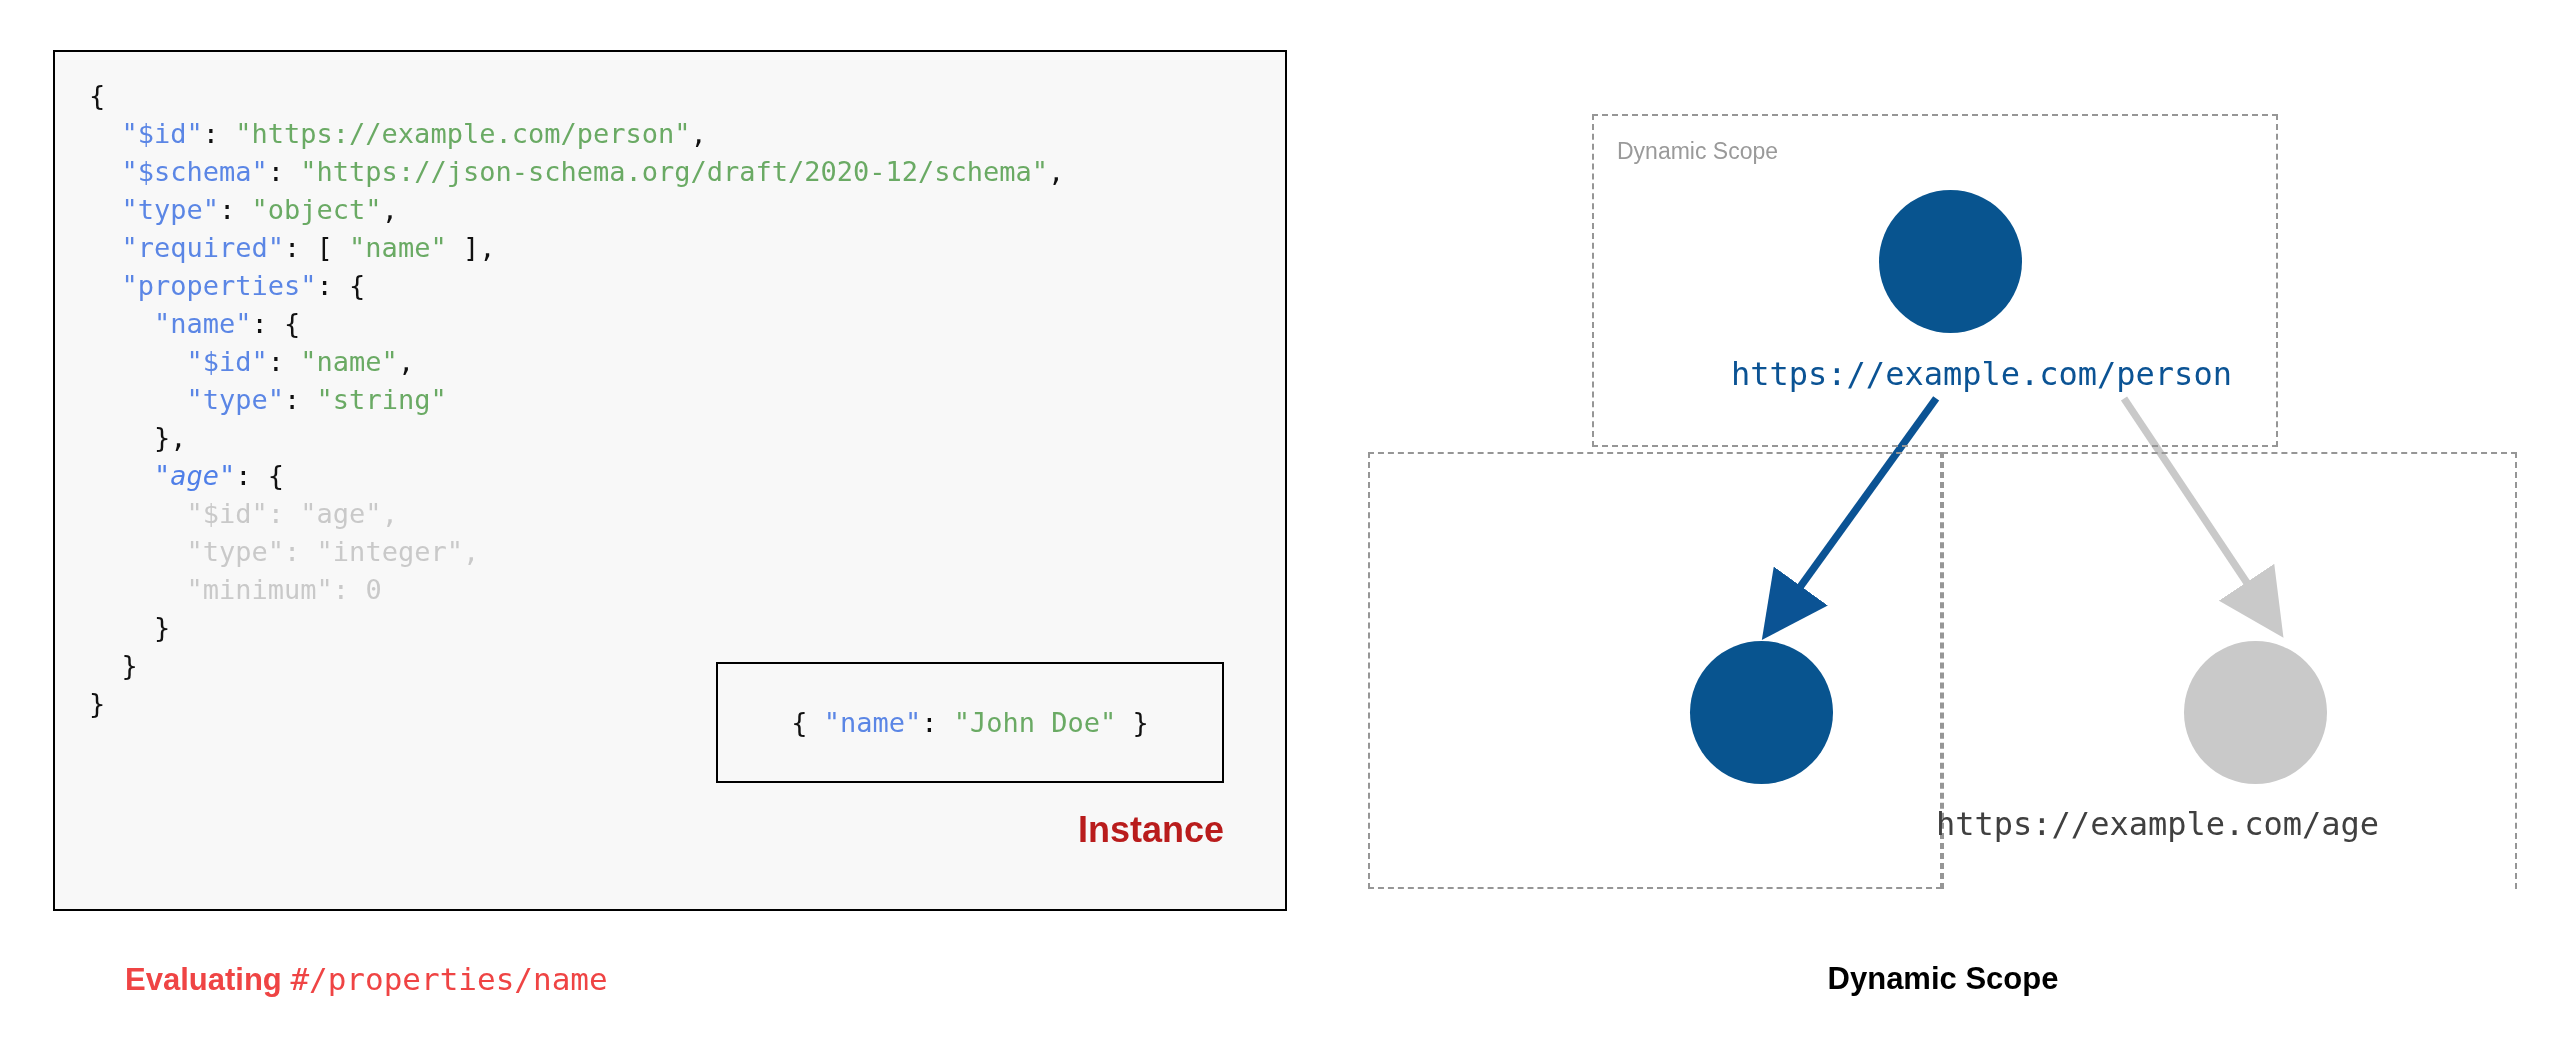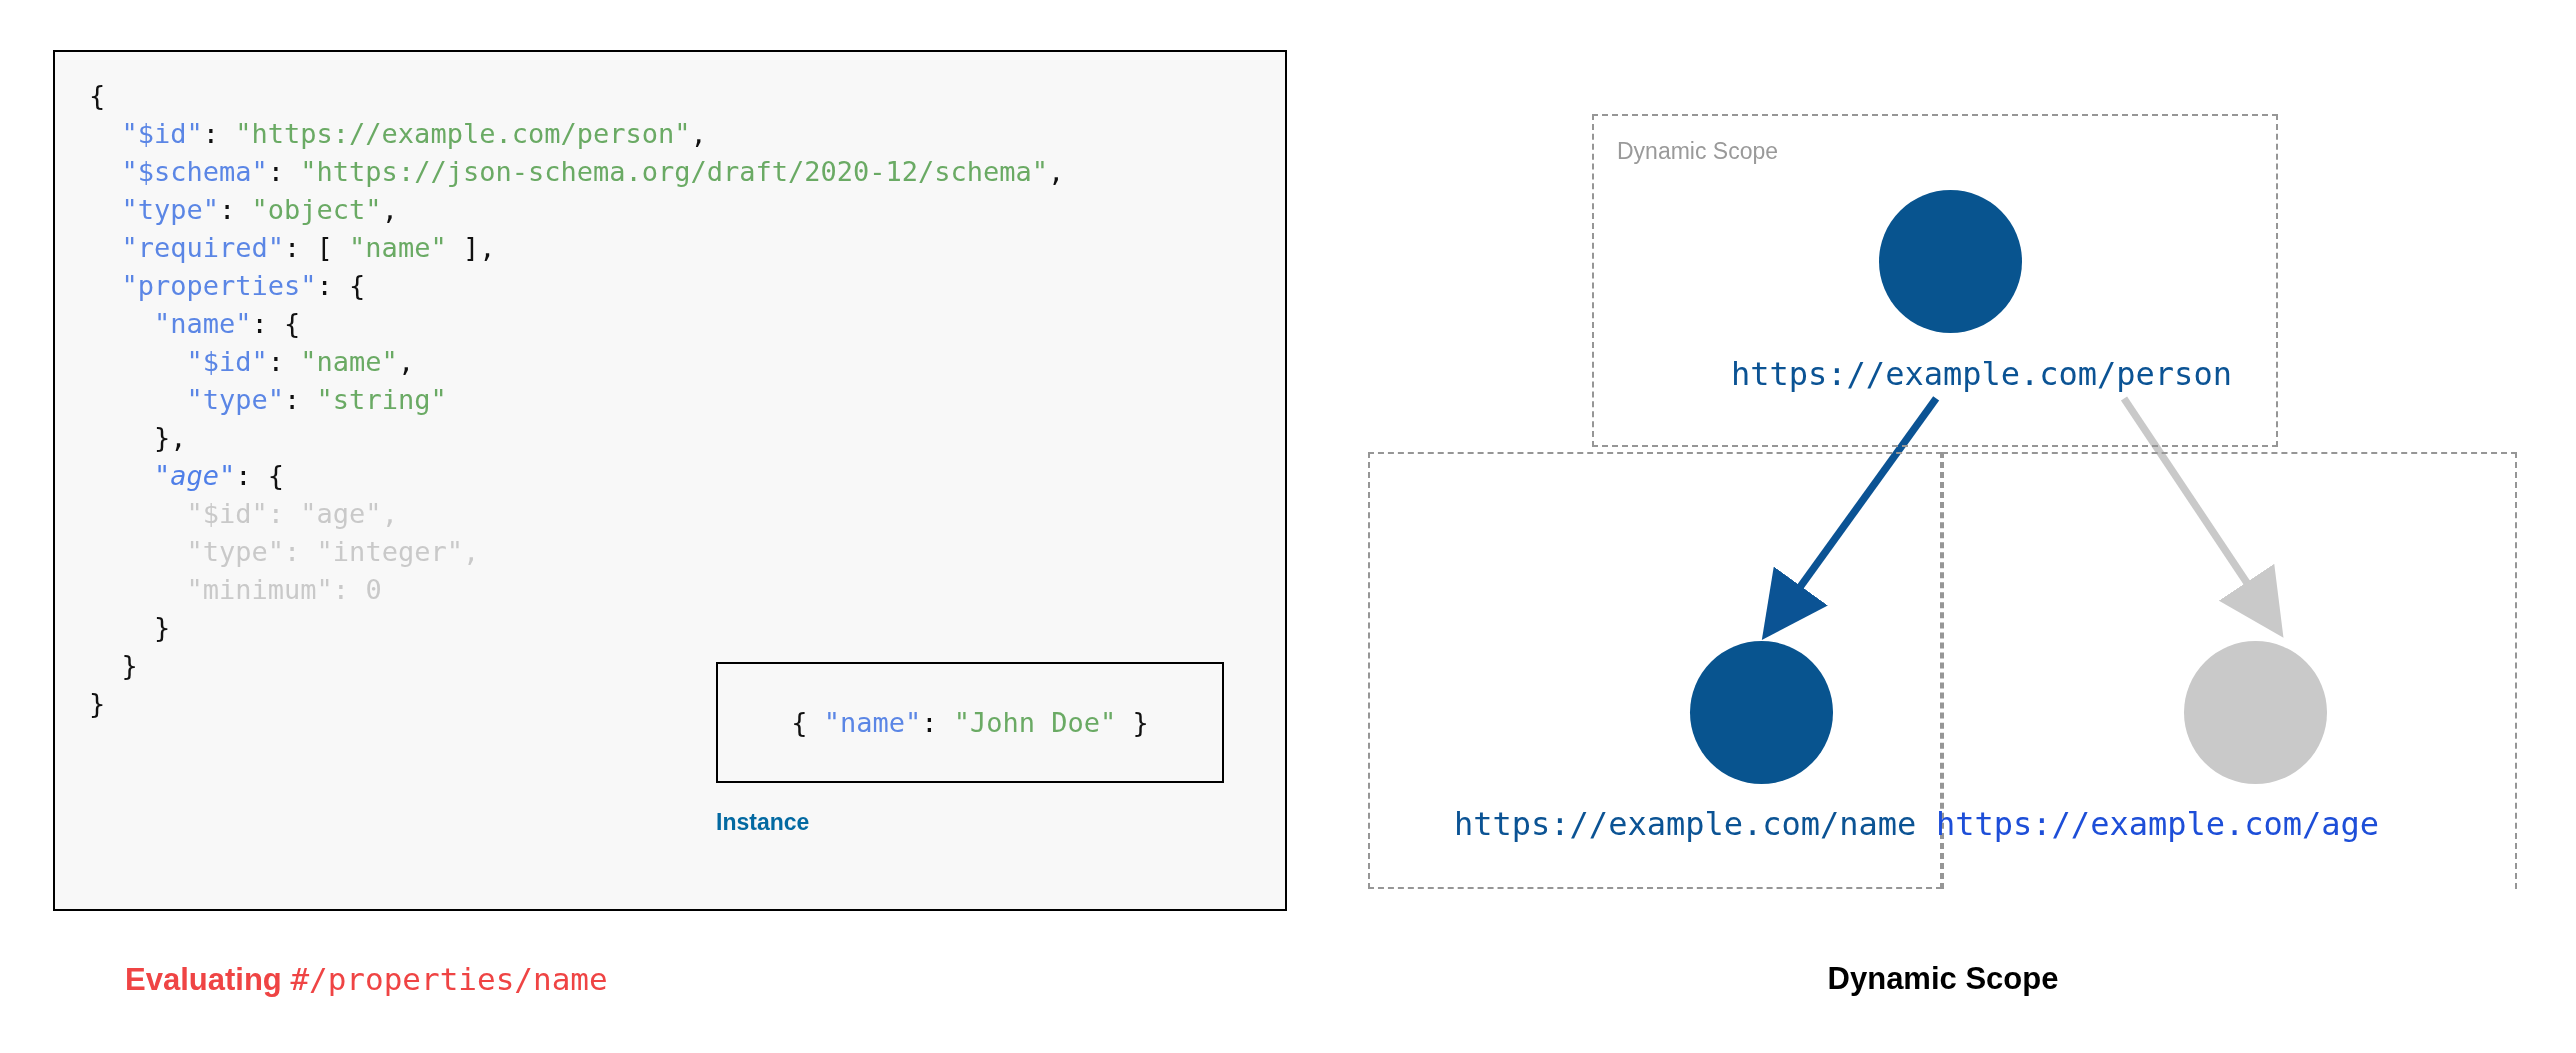--- a/index.html
+++ b/index.html
@@ -26,21 +26,21 @@
   .key-italic{color:#4f7fe8;font-style:italic;}
 
   
   #instance-box{position:absolute;left:716px;top:662px;width:508px;height:121px;
                 background:#f8f8f8;border:2.8px solid #000000;box-sizing:border-box;}
   #instance-code{position:absolute;left:0;top:0;width:100%;height:100%;
                  display:flex;align-items:center;justify-content:center;
                  font-family:"DejaVu Sans Mono","Liberation Mono",monospace;
                  font-size:27px;white-space:pre;color:#111;}
   #instance-label{position:absolute;left:716px;top:809px;width:508px;
-                  text-align:left;font-size:23px;font-weight:bold;color:#0369a1;}
+                  text-align:right;font-size:36px;font-weight:bold;color:#b91c1c;}
 
   #left-caption{position:absolute;left:125px;top:961px;
                 font-size:31px;color:#ef4444;white-space:nowrap;}
   #left-caption .bold{font-weight:bold;font-family:"Liberation Sans",sans-serif;}
   #left-caption .mono{font-family:"DejaVu Sans Mono","Liberation Mono",monospace;
                       font-weight:normal;font-size:31px;}
 
   
   #right-panel{position:absolute;left:1310px;top:0;width:1266px;height:871px;}
   #right-svg{position:absolute;left:0;top:0;}
@@ -106,18 +106,17 @@
   <div id="scope-top-label">Dynamic Scope</div>
 
   <div id="scope-left"></div>
   <div id="scope-right"></div>
 
   <div class="node-circle" id="circle-person" style="background: rgb(8, 84, 143);"></div>
   <div class="node-circle" id="circle-name" style="background: rgb(8, 84, 143);"></div>
   <div class="node-circle" id="circle-age" style="background: rgb(201, 201, 201);"></div>
 
   <div class="node-label" id="label-person" style="color: rgb(11, 83, 148);">https://example.com/person</div>
-  <div class="node-label" id="label-name" style="color: rgb(11, 83, 148);">https://example.com/name</div>
-  <div class="node-label" id="label-age" style="color: #1d4ed8;">https://example.com/age</div>
+  <div class="node-label" id="label-age" style="color: #404040;">https://example.com/age</div>
 
   <div id="right-caption">Dynamic Scope</div>
 </div>
 
 
 </body></html>

